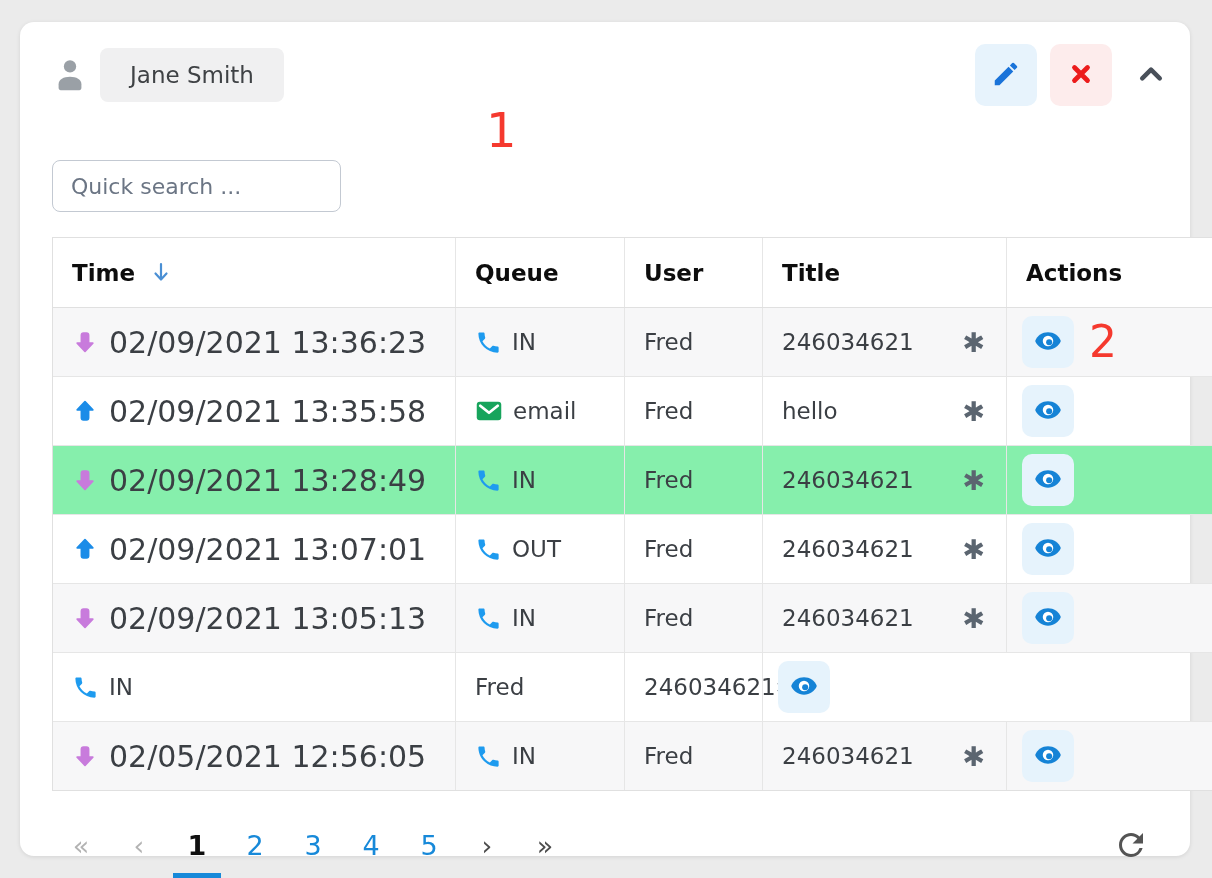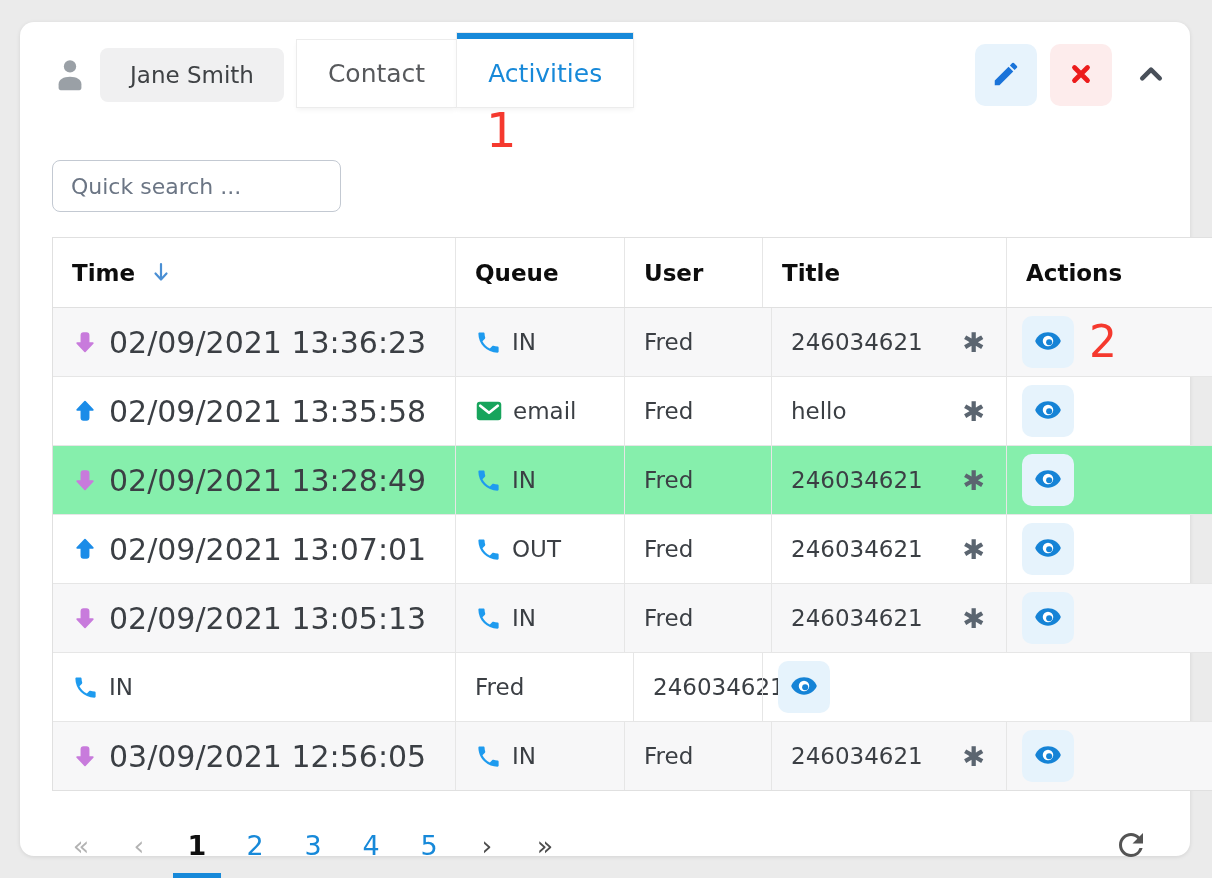--- a/index.html
+++ b/index.html
@@ -46,21 +46,21 @@
   .td + .td{border-left:1px solid #e6e6e6;}
   .td-time{font-size:30px;color:#3b3f44;}
   .dir-icon{display:flex;margin-right:11px;}
   .tr.up .dir-icon{color:#1b8ce8;}
   .tr.down .dir-icon{color:#c87bdc;}
   .tr.down .dir-icon svg{transform:rotate(180deg);}
   .td-queue,.td-user{font-size:23px;color:#3b3f44;}
   .q-icon{display:none;margin-right:10px;}
   .tr.q-phone .q-icon.q-phone{display:flex;}
   .tr.q-email .q-icon.q-email{display:flex;}
-  .td-title{font-size:23px;color:#3b3f44;padding-right:21px;margin-left:9px;}
+  .td-title{font-size:23px;color:#3b3f44;padding-right:21px;}
   .asterisk{margin-left:auto;font-size:27px;color:#5b6570;line-height:1;}
   .td-actions{padding-left:15px;position:relative;}
   .eye-btn{width:52px;height:52px;border:none;border-radius:10px;background:#e6f3fc;
     display:flex;align-items:center;justify-content:center;cursor:pointer;padding:0;}
   .row-annotation{margin-left:15px;font-size:44px;color:#f5392e;font-weight:500;line-height:1;}
   
   .footer{display:flex;align-items:center;margin:26px 36px 0 32px;height:58px;}
   .pg-items{display:flex;align-items:center;}
   .pg-item{min-width:26px;text-align:center;margin:0 16px;font-size:27px;cursor:pointer;
     position:relative;line-height:1.4;}
@@ -81,28 +81,20 @@
   <div class="hdr">
     <span class="avatar">
       <svg width="36" height="38" viewBox="0 0 24 25" fill="#9aa0a6">
         <circle cx="12" cy="6.8" r="4.1"></circle>
         <path d="M4.4 18.6c0-3.2 3.4-5 7.6-5s7.6 1.8 7.6 5v2.6c0 .8-.6 1.4-1.4 1.4H5.8c-.8 0-1.4-.6-1.4-1.4z"></path>
       </svg>
     </span>
     <div class="name-chip">
       <span>Jane Smith</span>
     </div>
-    <div class="tabs">
-      <div class="tab">
-        <span>Contact</span>
-      </div>
-      <div class="tab active">
-        <span>Activities</span>
-      </div>
-    </div>
     <div class="hdr-right">
       <button class="icon-btn edit">
         <span>
           <svg width="30" height="30" viewBox="0 0 24 24" fill="#1a73d9">
             <path d="M3 17.25V21h3.75L17.8 9.94l-3.75-3.75L3 17.25zM20.7 7.04c.39-.39.39-1.02 0-1.41l-2.34-2.34a.996.996 0 0 0-1.41 0l-1.83 1.83 3.75 3.75 1.83-1.83z"></path>
           </svg>
         </span>
       </button>
       <button class="icon-btn delete">
         <span>
@@ -371,21 +363,21 @@
 
     </div>
   </div>
         <div class="tr down q-phone">
     <div class="td td-time">
       <span class="dir-icon">
         <svg width="26" height="26" viewBox="0 0 24 24" fill="currentColor" stroke="currentColor" stroke-width="1.6" stroke-linejoin="round">
           <path d="M12 3.4 L19.2 10.9 h-3.9 v7.4 c0 1.05-.85 1.9-1.9 1.9 h-2.8 c-1.05 0-1.9-.85-1.9-1.9 v-7.4 H4.8 Z"></path>
         </svg>
       </span>
-      <span class="time-text">03/09/2021 12:56:05</span>
+      <span class="time-text">02/05/2021 12:56:05</span>
     </div>
     <div class="td td-queue">
       <span class="q-icon q-phone">
         <svg width="27" height="27" viewBox="0 0 24 24" fill="#1e9bef">
           <path d="M6.62 10.79c1.44 2.83 3.76 5.14 6.59 6.59l2.2-2.2c.27-.27.67-.36 1.02-.24 1.12.37 2.33.57 3.57.57.55 0 1 .45 1 1V20c0 .55-.45 1-1 1-9.39 0-17-7.61-17-17 0-.55.45-1 1-1h3.5c.55 0 1 .45 1 1 0 1.25.2 2.45.57 3.57.11.35.03.74-.25 1.02l-2.2 2.2z"></path>
         </svg>
       </span>
 
       <span>IN</span>
     </div>

